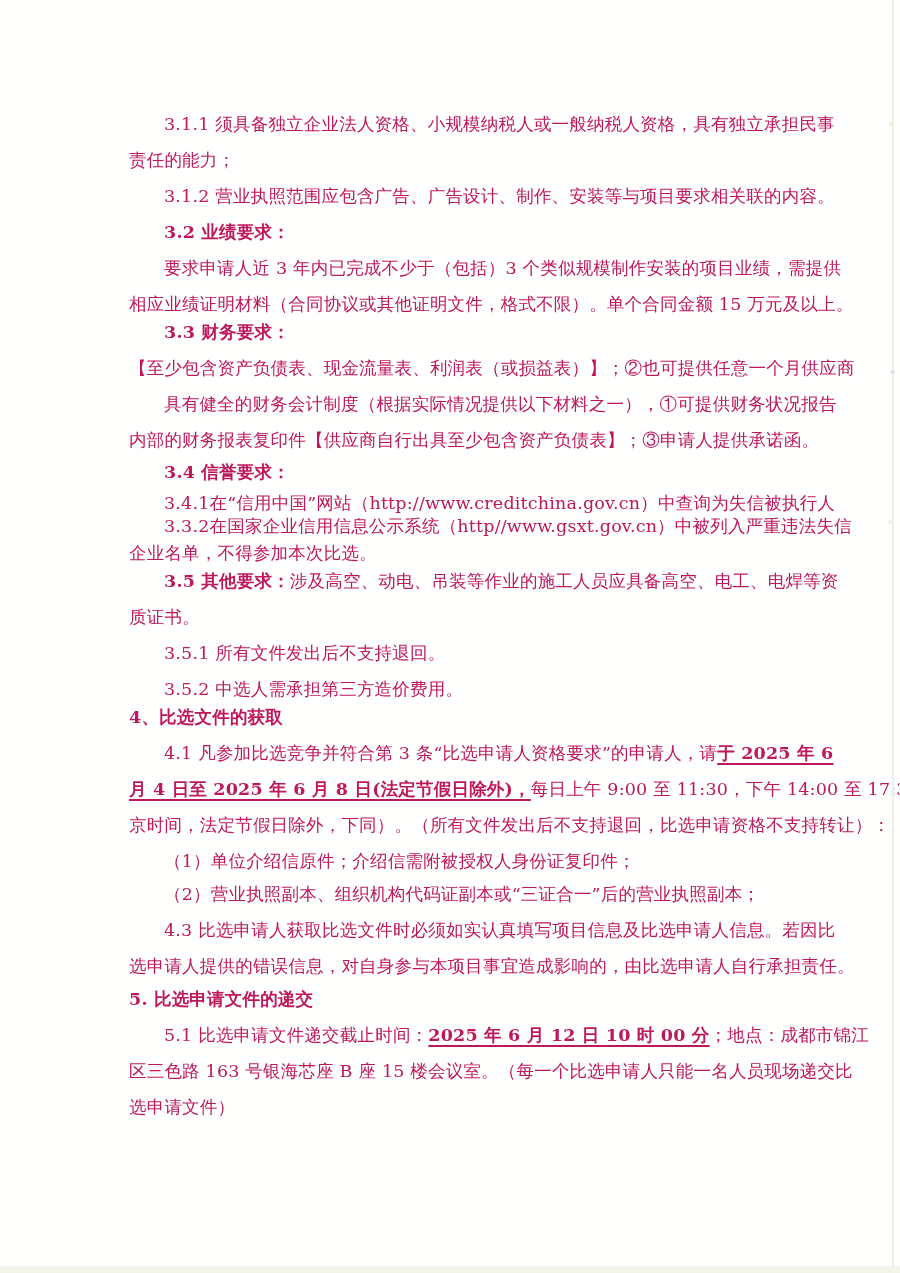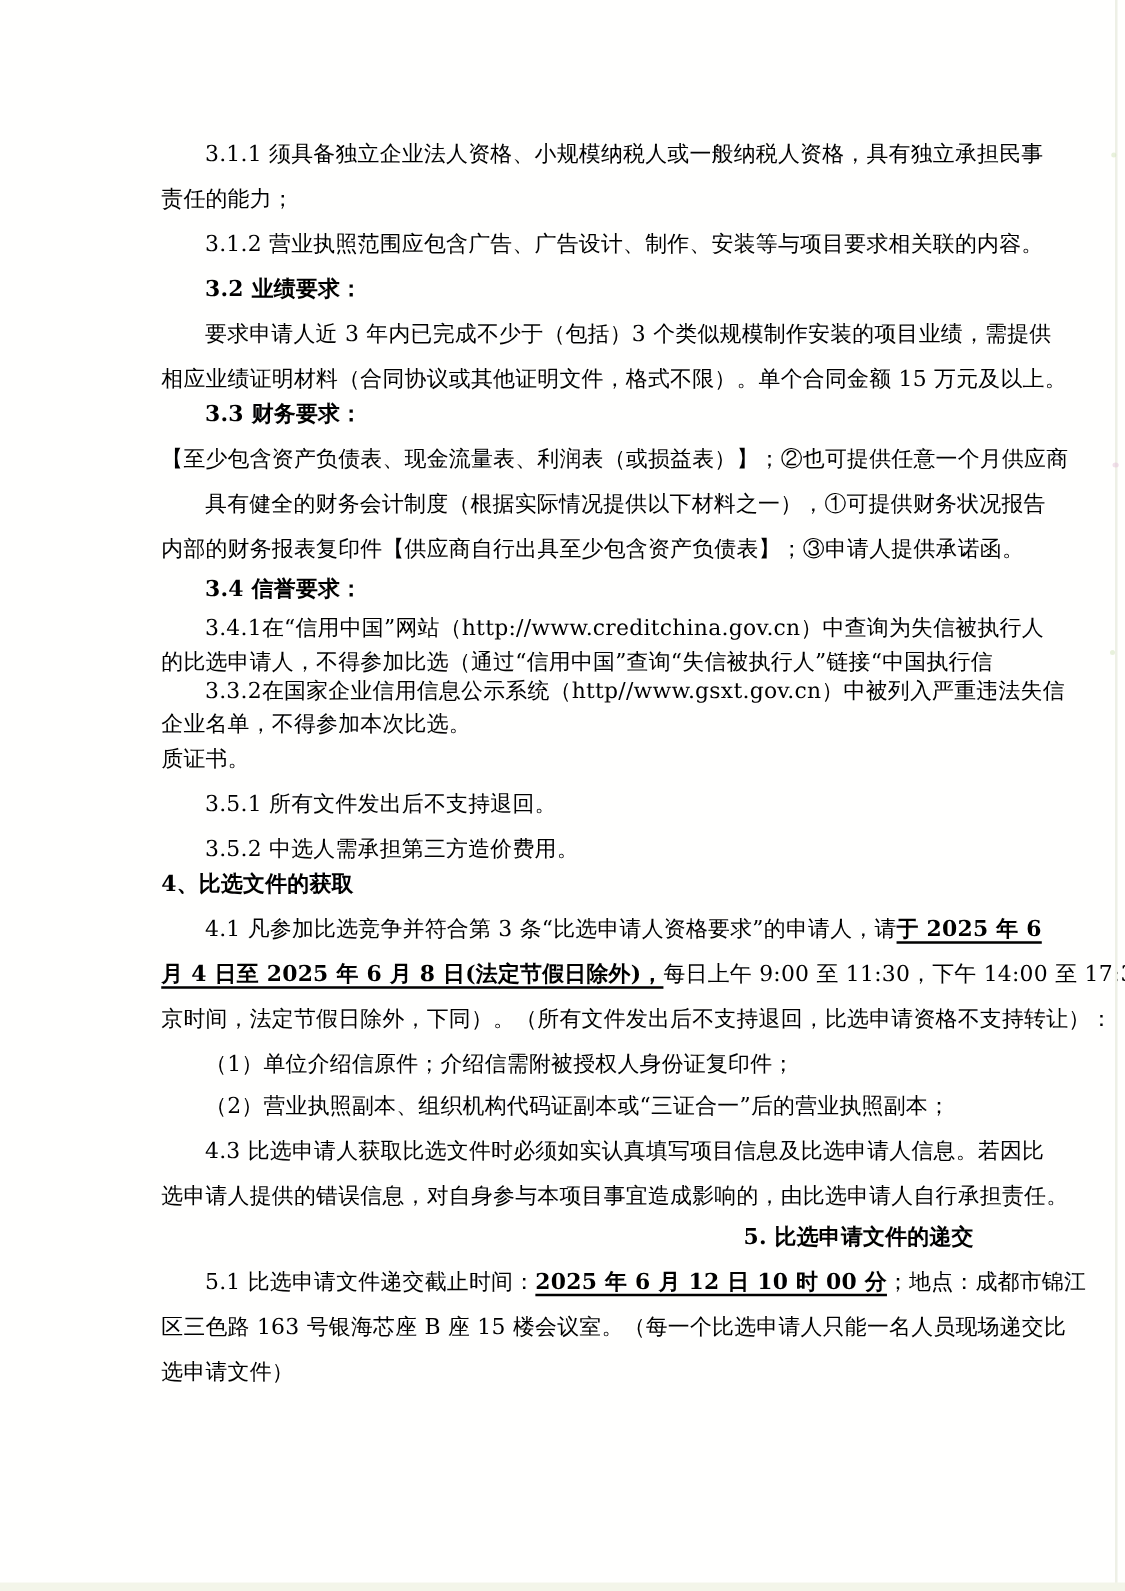--- a/index.html
+++ b/index.html
@@ -21,34 +21,34 @@
   .heading .line{font-weight:bold;}
   .b{font-weight:bold;}
   .u{text-decoration:underline;text-underline-offset:4px;text-decoration-thickness:1.5px;}
   
   [data-block-id="b5"]{margin-top:-8px;}
   [data-block-id="b7"]{margin-top:-4px;}
   [data-block-id="b9"]{margin-top:-4px;}
   [data-block-id="b10"]{margin-top:-4px;}
   [data-block-id="b13"]{margin-top:-8px;}
   [data-block-id="b16"]{margin-top:-3px;}
-  [data-block-id="b18"]{margin-top:-3px;text-align:right;}
+  [data-block-id="b18"]{margin-top:-3px;}
   
   .edge-line{position:absolute;top:0;right:6px;width:2px;height:100%;}
   .bottom-strip{position:absolute;left:0;bottom:0;width:100%;height:7px;}
   .speck{position:absolute;border-radius:50%;opacity:.55;}
   .speck-1{right:7px;top:122px;width:4px;height:4px;}
   .speck-2{right:5px;top:370px;width:5px;height:4px;}
   .speck-3{right:8px;top:520px;width:4px;height:4px;}
 </style>
 </head>
 <body>
 
 <div class="page" style="background: rgb(255, 255, 254);">
-  <div class="doc" style="color: #000000;">
+  <div class="doc" style="color: #be185d;">
       <div class="block body" data-block-id="b1">
         <div class="line indent"><span>3.1.1 须具备独立企业法人资格、小规模纳税人或一般纳税人资格，具有独立承担民事</span></div>
         <div class="line"><span>责任的能力；</span></div>
       </div>
       <div class="block body" data-block-id="b2">
         <div class="line indent"><span>3.1.2 营业执照范围应包含广告、广告设计、制作、安装等与项目要求相关联的内容。</span></div>
       </div>
       <div class="block heading" data-block-id="b3">
         <div class="line indent"><span>3.2 业绩要求：</span></div>
       </div>
@@ -62,27 +62,27 @@
       <div class="block body" data-block-id="b6">
         <div class="line"><span>【至少包含资产负债表、现金流量表、利润表（或损益表）】；②也可提供任意一个月供应商</span></div>
         <div class="line indent"><span>具有健全的财务会计制度（根据实际情况提供以下材料之一），①可提供财务状况报告</span></div>
         <div class="line"><span>内部的财务报表复印件【供应商自行出具至少包含资产负债表】；③申请人提供承诺函。</span></div>
       </div>
       <div class="block heading" data-block-id="b7">
         <div class="line indent"><span>3.4 信誉要求：</span></div>
       </div>
       <div class="block tight" data-block-id="b8">
         <div class="line indent"><span>3.4.1在“信用中国”网站（http://www.creditchina.gov.cn）中查询为失信被执行人</span></div>
-        <div class="line"><span>的比选申请人，不得参加比选（通过“信用中国”查询“失信被执行人”链接“中国执行信</span></div>
       </div>
       <div class="block tight" data-block-id="b9">
         <div class="line indent"><span>3.3.2在国家企业信用信息公示系统（http//www.gsxt.gov.cn）中被列入严重违法失信</span></div>
         <div class="line"><span>企业名单，不得参加本次比选。</span></div>
       </div>
       <div class="block body" data-block-id="b10">
+        <div class="line indent"><span class="b">3.5 其他要求：</span><span>涉及高空、动电、吊装等作业的施工人员应具备高空、电工、电焊等资</span></div>
         <div class="line"><span>质证书。</span></div>
       </div>
       <div class="block body" data-block-id="b11">
         <div class="line indent"><span>3.5.1 所有文件发出后不支持退回。</span></div>
       </div>
       <div class="block body" data-block-id="b12">
         <div class="line indent"><span>3.5.2 中选人需承担第三方造价费用。</span></div>
       </div>
       <div class="block heading" data-block-id="b13">
         <div class="line"><span>4、比选文件的获取</span></div>

